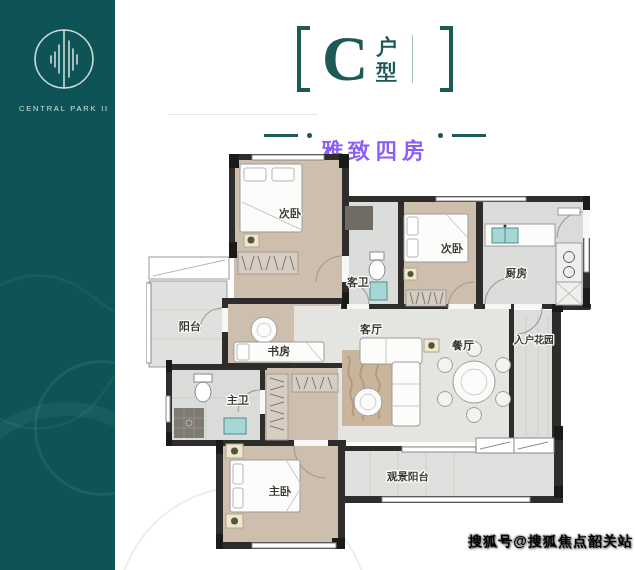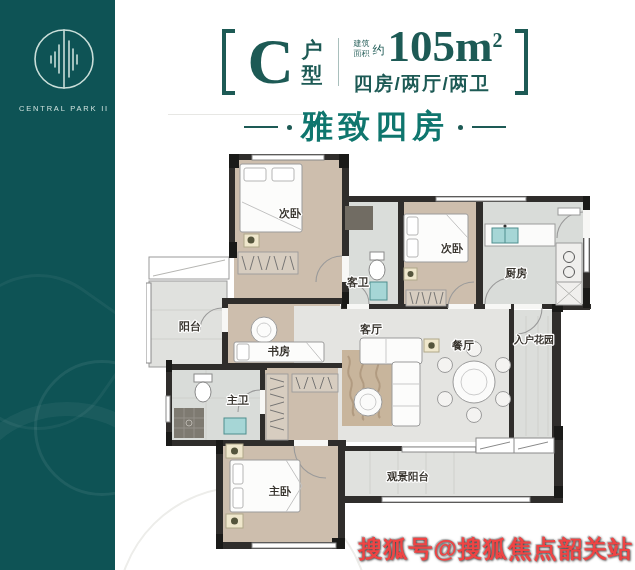--- a/index.html
+++ b/index.html
@@ -52,31 +52,31 @@
   .area-value{font-family:"Liberation Serif",serif;font-weight:700;font-size:45px;line-height:0.92;}
   .area-sup{font-size:20px;vertical-align:14px;}
   .layout-spec{font-size:19px;font-weight:700;letter-spacing:1.5px;margin-top:4px;}
   
   .tagline-row{
     position:absolute;left:115px;top:105px;width:520px;z-index:2;
     display:flex;align-items:center;justify-content:center;gap:9px;
   }
   .tag-line{width:34px;height:2.5px;background:#1d5a55;}
   .tag-dot{width:5px;height:5px;border-radius:50%;background:#1d5a55;}
-  .tag-text{font-size:32px;font-weight:700;letter-spacing:5px;color:#0f766e;}
+  .tag-text{font-size:22px;font-weight:700;letter-spacing:5px;color:#8b5cf6;margin-top:31px;}
   
   .plan-svg{position:absolute;left:146px;top:150px;z-index:3;}
   .plan-svg text{
     font-family:"Liberation Sans",sans-serif;fill:#38342e;font-weight:600;
     paint-order:stroke;stroke:#ffffff;stroke-width:2.5px;stroke-linejoin:round;
   }
   
   .watermark{
     position:absolute;right:2px;top:533px;z-index:5;
-    font-size:24px;font-weight:700;letter-spacing:1px;color:#ef4444;
+    font-size:14px;font-weight:700;letter-spacing:1px;color:#000000;
     text-shadow:0 0 3px rgba(0,0,0,0.35),1px 1px 2px rgba(0,0,0,0.55),-1px -1px 1px rgba(0,0,0,0.25);
   }
 </style>
 </head>
 <body>
 
 <div class="teal-band">
   <div class="band-circle-1"></div>
   <div class="band-circle-2"></div>
   <div class="band-leaf"></div>
@@ -101,31 +101,20 @@
 <div class="deco-line"></div>
 
 <div class="header-row">
   <div class="bracket bracket-left"></div>
   <div class="unit-c">C</div>
   <div class="unit-label">
     <span>户</span>
     <span>型</span>
   </div>
   <div class="head-divider"></div>
-  <div class="area-col">
-    <div class="area-top">
-      <div class="area-prefix">
-        <span>建筑</span>
-        <span>面积</span>
-      </div>
-      <div class="area-approx">约</div>
-      <div class="area-value"><span>105m</span><span class="area-sup">2</span></div>
-    </div>
-    <div class="layout-spec">四房/两厅/两卫</div>
-  </div>
   <div class="bracket bracket-right"></div>
 </div>
 
 <div class="tagline-row">
   <div class="tag-line"></div>
   <div class="tag-dot"></div>
   <div class="tag-text">雅致四房</div>
   <div class="tag-dot"></div>
   <div class="tag-line"></div>
 </div>

